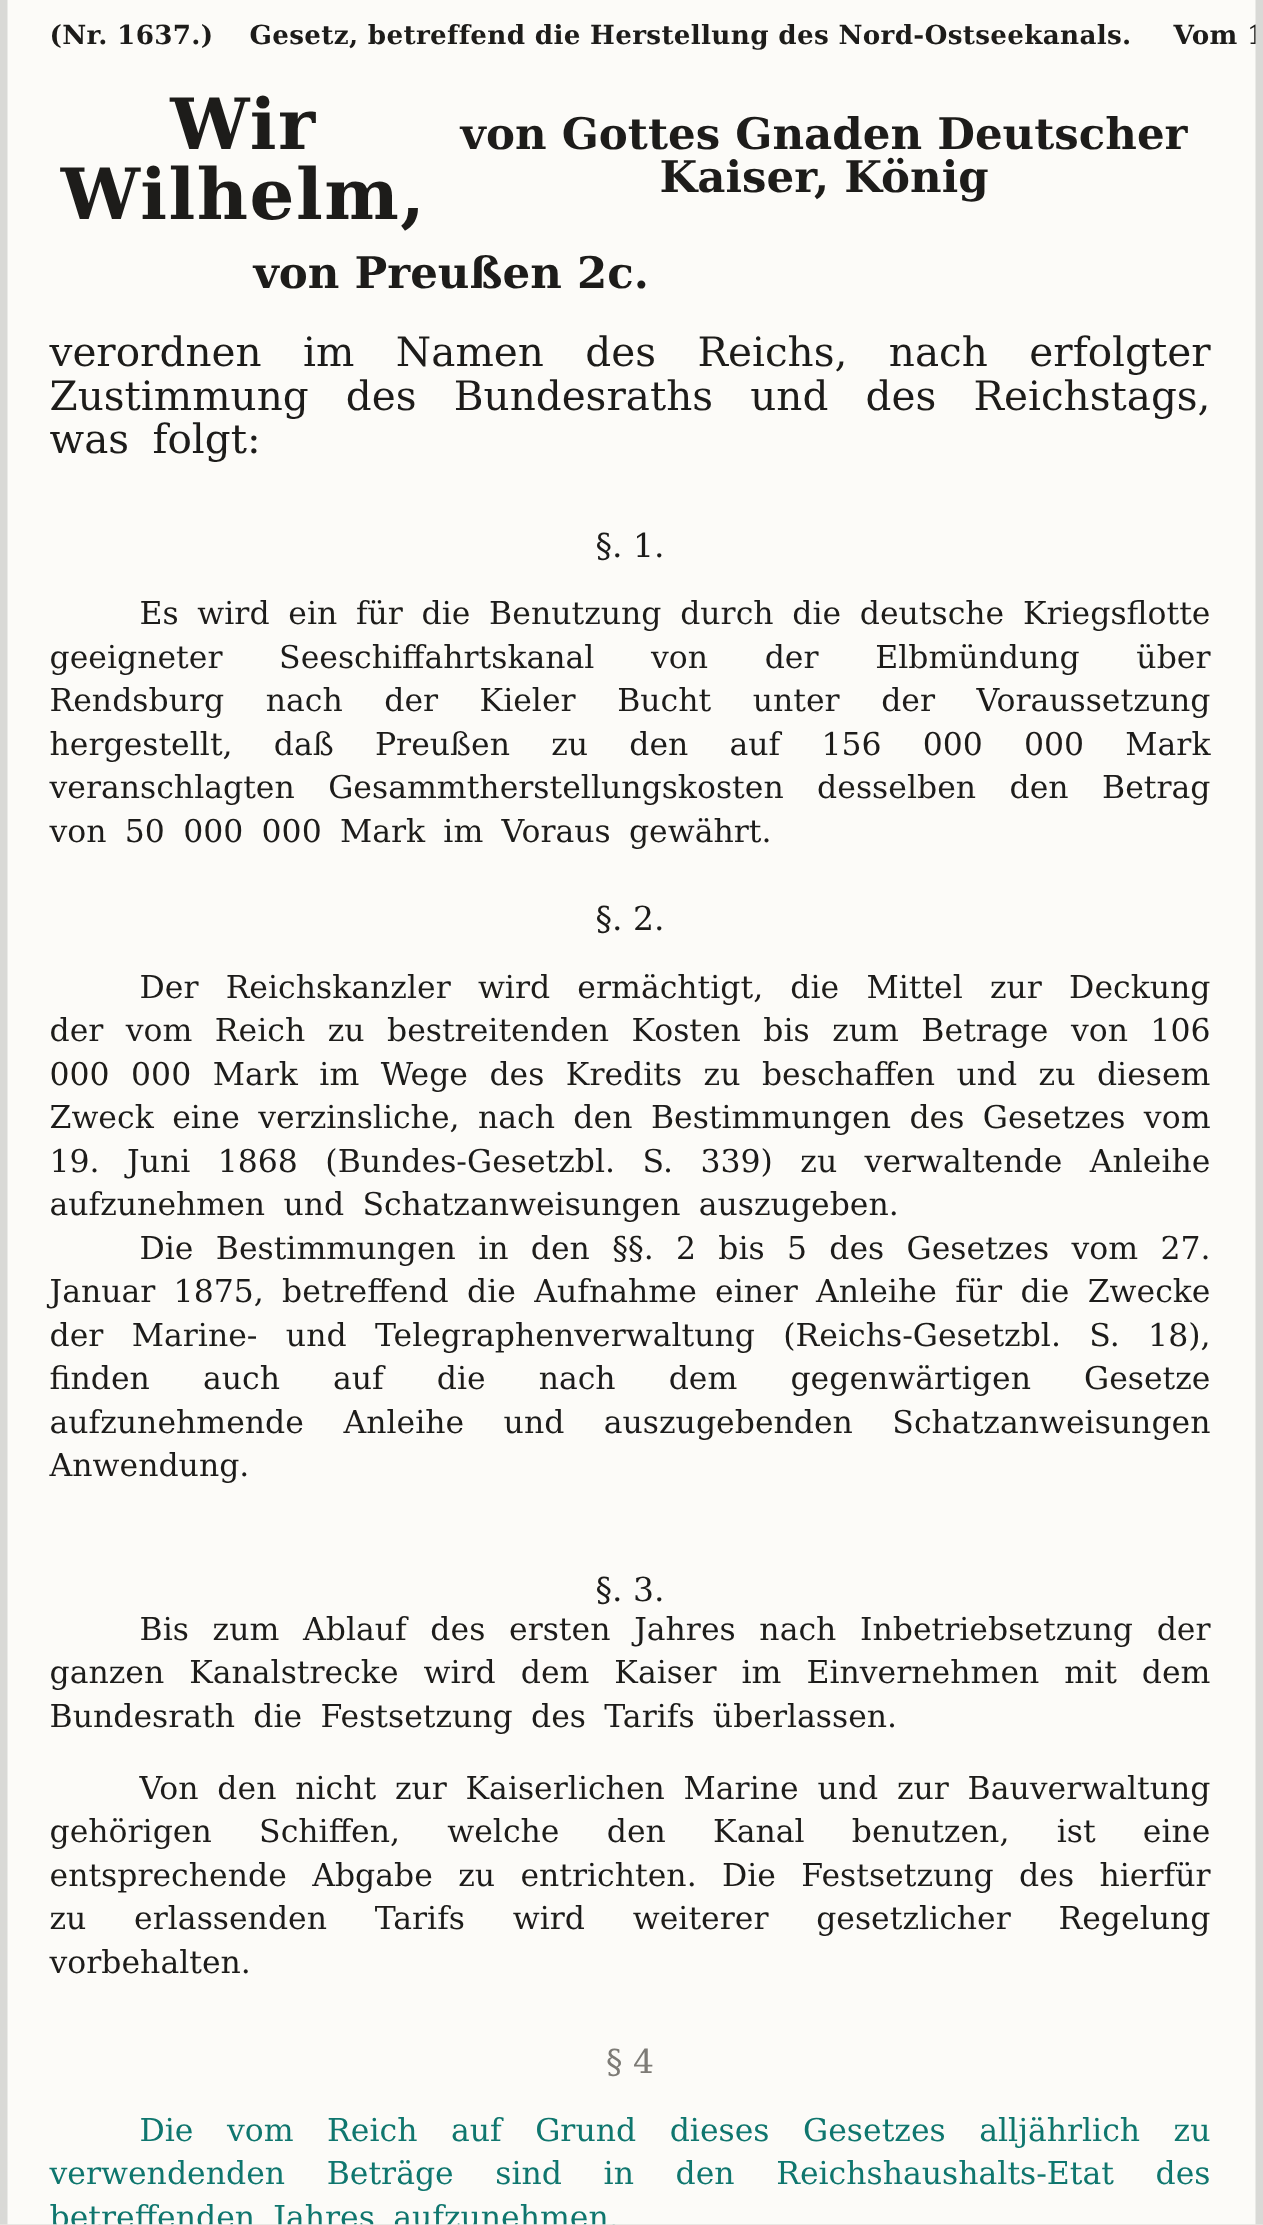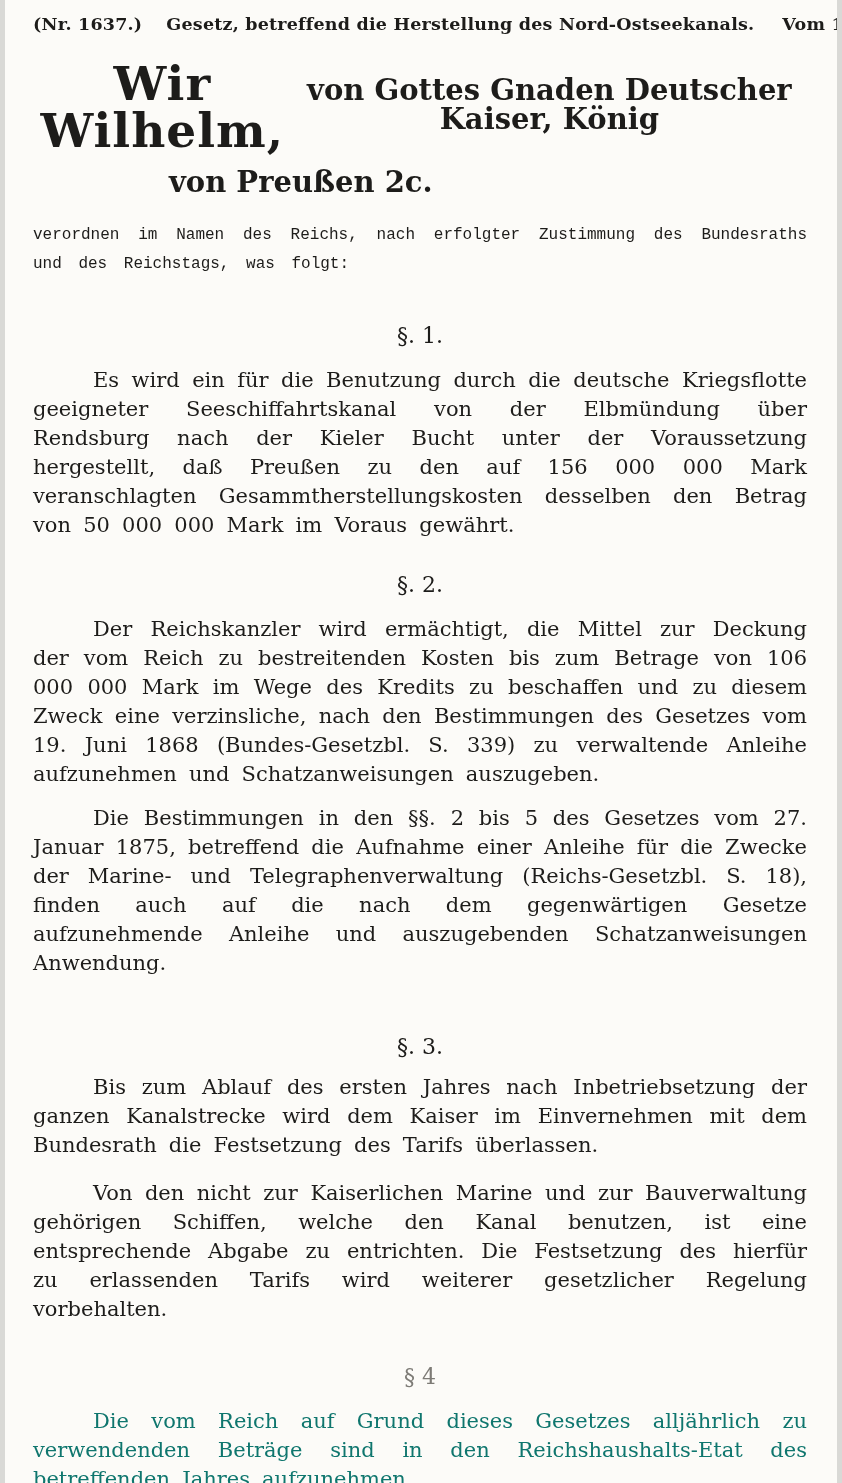--- a/index.html
+++ b/index.html
@@ -48,25 +48,24 @@
   }
   .proclaim2 {
     font-size: 29px;
     font-weight: bold;
     margin: 14px 0 0 136px;
     line-height: 1;
   }
 
   .preamble {
     margin: 24px 0 0 0;
-    font-size: 16px;
+    font-size: 27px;
     line-height: 29px;
     text-align: justify;
     word-spacing: 7px;
-    font-family: Liberation Mono, monospace;
   }
 
   .sec {
     font-size: 22px;
     font-weight: normal;
     text-align: center;
     margin: 46px 0 0 0;
     line-height: 1;
   }
   .sec.tight { margin-top: 34px; }
@@ -74,21 +73,21 @@
   .sec.faded { color: #7d7b76; margin-top: 42px; }
 
   .para {
     margin: 19px 0 0 0;
     font-size: 21px;
     line-height: 29px;
     text-align: justify;
     text-indent: 60px;
     word-spacing: 5.5px;
   }
-  .para.cont { margin-top: 15px; }
+  .para.cont { margin-top: 0; }
   .para.dim  { color: #0f766e; }
 </style>
 </head>
 <body>
 
 <div class="page">
 
   <div class="docheader">
     <span class="num">(Nr. 1637.)</span>
     <span class="title">Gesetz, betreffend die Herstellung des Nord-Ostseekanals.</span>

